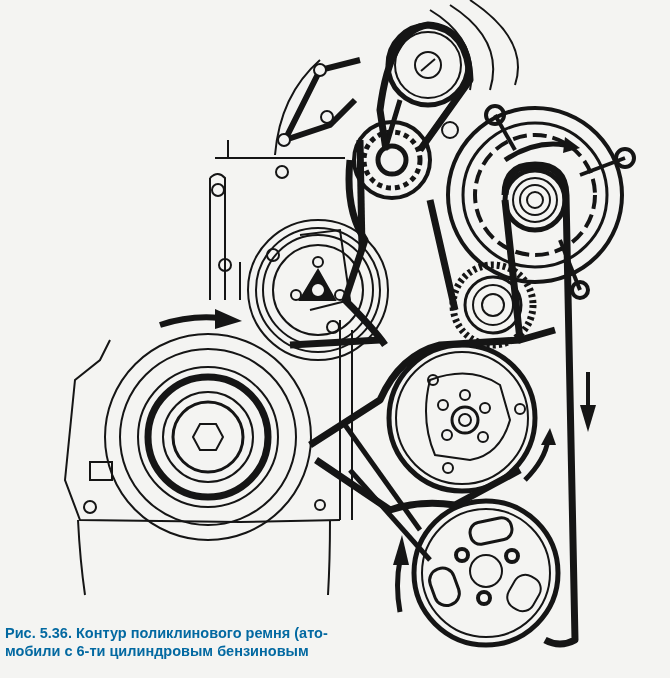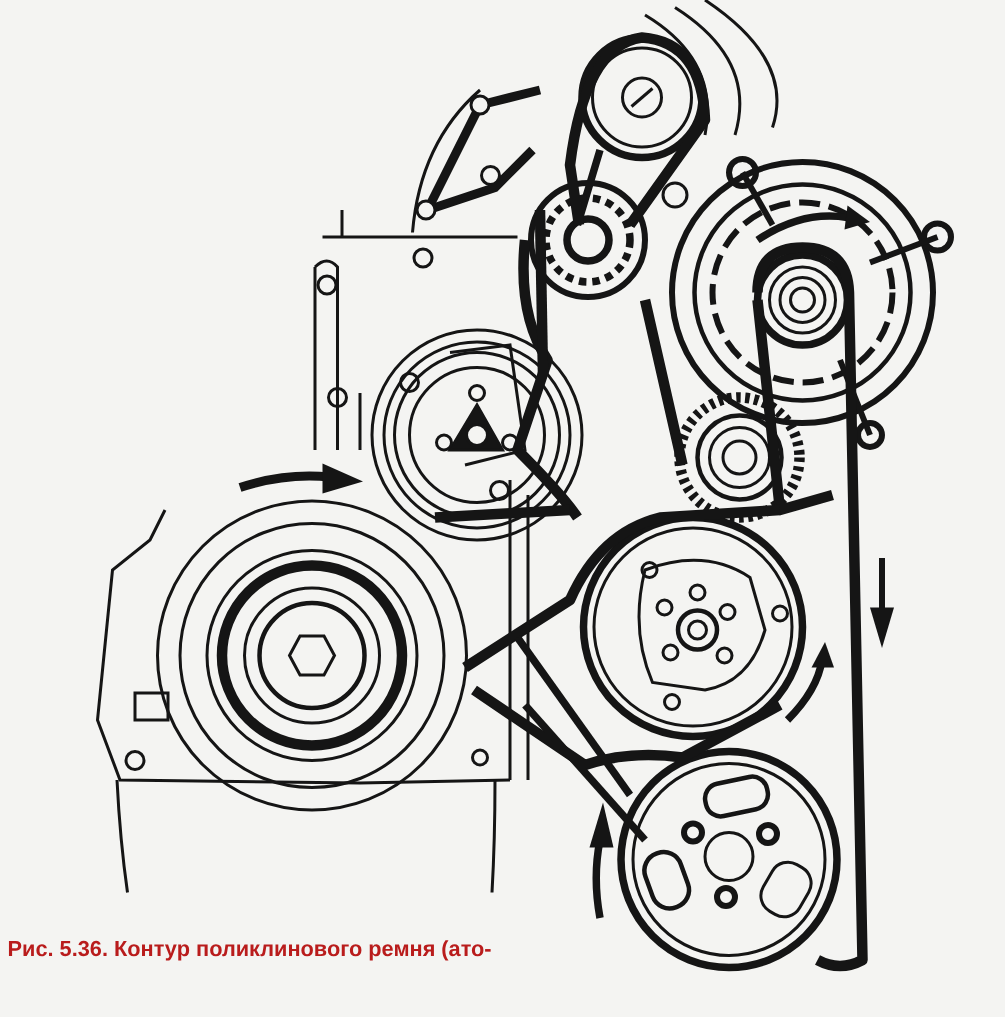--- a/index.html
+++ b/index.html
@@ -1,21 +1,21 @@
 <!DOCTYPE html>
 <html><head>
 <meta charset="utf-8">
 <style>
   html, body { margin:0; padding:0; }
   body { width:670px; height:678px; background:#f4f4f2; position:relative; overflow:hidden; }
   .figure { position:absolute; left:0; top:0; width:670px; height:678px; }
   .caption {
     position:absolute; left:5px; top:624px; width:390px;
     font-family:"Liberation Sans", sans-serif; font-weight:bold; font-size:14.5px;
-    line-height:18px; color:#b91c1c; text-align:justify;
+    line-height:18px; color:#0369a1; text-align:justify;
   }
   .caption span { display:block; }
 </style>
 </head>
 <body>
 
 <svg class="figure" viewBox="0 0 670 678" xmlns="http://www.w3.org/2000/svg">
   <g fill="none" stroke="#151515" stroke-width="2">
 
     <g>
@@ -159,13 +159,14 @@
     </g>
     <g>
       <path d="M400 612 Q395 585 400 560" stroke-width="5"></path>
       <polygon points="393,565 409,565 402,535" fill="#151515" stroke="none"></polygon>
     </g>
   </g>
 </svg>
 
 <div class="caption">
   <span>Рис. 5.36. Контур поликлинового ремня (ато-</span>
+  <span>мобили с 6-ти цилиндровым бензиновым</span>
 </div>
 
 </body></html>

